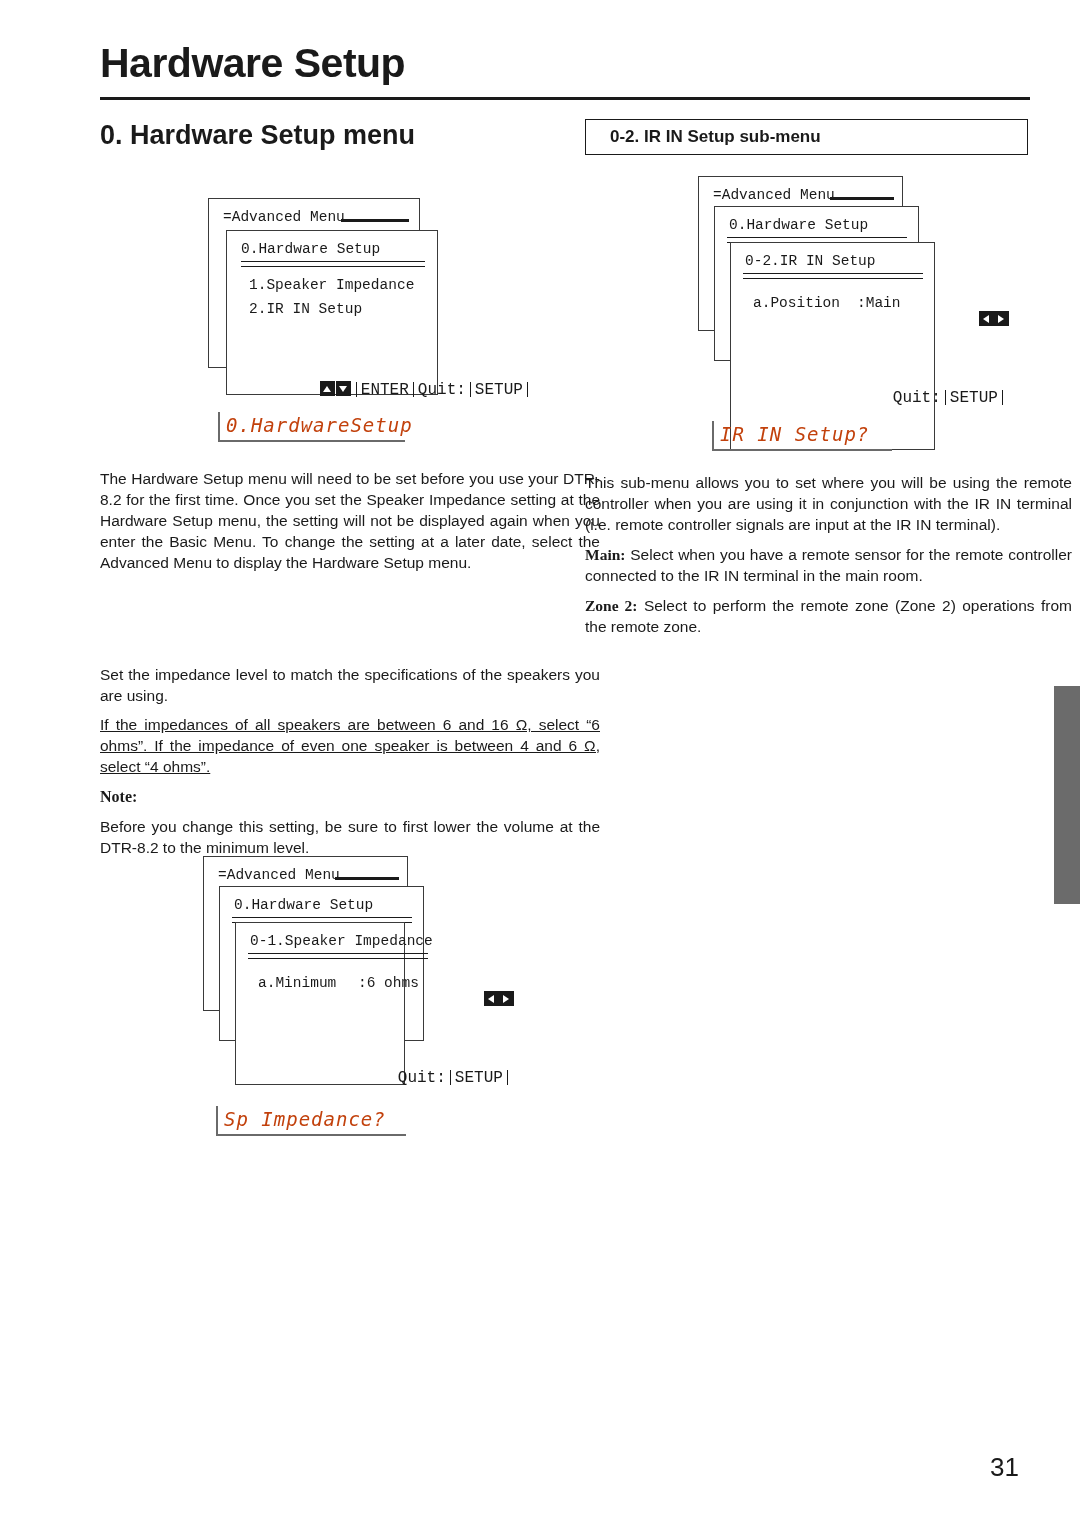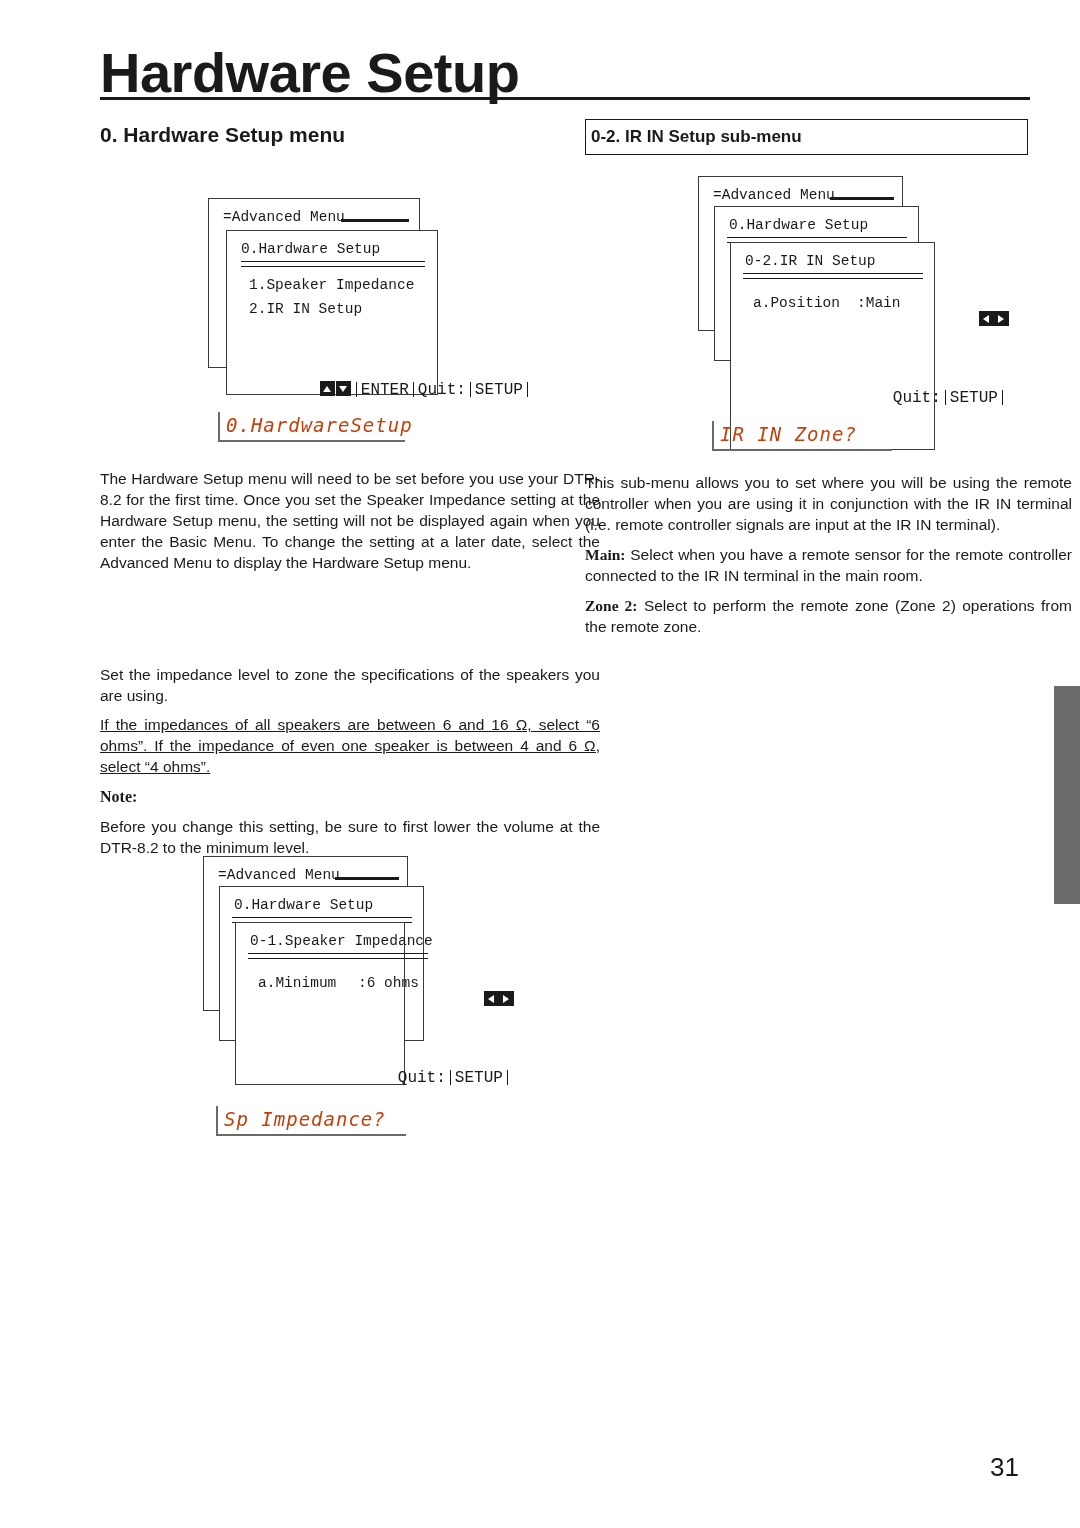--- a/index.html
+++ b/index.html
@@ -8,36 +8,36 @@
     background:#ffffff;
     font-family:"Liberation Sans", sans-serif;
     color:#1a1a1a;
     overflow:hidden;
   }
   .page{position:absolute;inset:0;}
 
   
   .page-title{
     position:absolute;left:100px;top:40px;
-    font-size:56px;font-weight:bold;letter-spacing:-0.5px;
+    font-size:41px;font-weight:bold;letter-spacing:-0.5px;
     font-family:"Liberation Sans", sans-serif;
   }
   .title-rule{
     position:absolute;left:100px;top:97px;width:930px;height:3px;
     background:#1a1a1a;
   }
 
   
   .sec-head{
     position:absolute;
     border:1.5px solid #1a1a1a;
     box-sizing:border-box;
     display:flex;align-items:center;
     font-size:17px;font-weight:bold;
-    padding-left:5px;
+    padding-left:24px;
   }
   .sec-head.plain{
     border:none;padding-left:0;
   }
   .badge{
     display:inline-block;width:24px;height:24px;border-radius:50%;
     background:#7d7d7d;color:#ffffff;
     font-size:16px;font-weight:bold;line-height:24px;text-align:center;
     margin-left:12px;font-family:"Liberation Sans", sans-serif;
   }
@@ -112,21 +112,21 @@
   }
 </style>
 </head>
 <body>
 
 <div class="page">
 
   <div class="page-title">Hardware Setup</div>
   <div class="title-rule"></div>
 
-  <div class="sec-head plain" style="left:100px;top:118px;width:430px;height:34px;font-size:21px;">0. Hardware Setup menu</div>
+  <div class="sec-head plain" style="left:100px;top:118px;width:430px;height:34px;font-size:27px;">0. Hardware Setup menu</div>
 
   <div class="sec-head" style="left:585px;top:119px;width:443px;height:36px;">0-2. IR IN Setup sub-menu</div>
 
   <div class="stack" style="left:208px;top:198px;width:230px;height:200px;">
 
     <div class="win" style="left:0px;top:0px;width:212px;height:170px;">
       <div class="wtitle">=Advanced Menu</div>
       <div class="dashline" style="left:132px;top:20px;width:68px;"></div>
     </div>
 
@@ -166,21 +166,21 @@
       <div class="row" style="left:178px;top:52px;">
         <span class="keybox filled" style="margin-right:0;"><span class="tri left"></span></span><span class="keybox filled"><span class="tri right"></span></span>
       </div>
 
       <div class="foot" style="left:85px;top:128px;">
         <span>Quit:</span><span class="sep"></span><span>SETUP</span><span class="sep"></span>
       </div>
     </div>
   </div>
 
-  <div class="lcd" style="left:712px;top:421px;width:168px;">IR IN Zone?</div>
+  <div class="lcd" style="left:712px;top:421px;width:168px;">IR IN Setup?</div>
 
   <div class="body-text" style="left:100px;top:468px;width:500px;">
     <p>The Hardware Setup menu will need to be set before you use your DTR-8.2 for the first time. Once you set the Speaker Impedance setting at the Hardware Setup menu, the setting will not be displayed again when you enter the Basic Menu. To change the setting at a later date, select the Advanced Menu to display the Hardware Setup menu.</p>
   </div>
 
   <div class="body-text" style="left:585px;top:472px;width:487px;">
     <p>This sub-menu allows you to set where you will be using the remote controller when you are using it in conjunction with the IR IN terminal (i.e. remote controller signals are input at the IR IN terminal).</p>
     <div class="gap"></div>
     <p>
       <span class="lbl">Main:</span>
@@ -188,21 +188,21 @@
     </p>
     <div class="gap"></div>
     <p>
       <span class="lbl">Zone 2:</span>
       <span>Select to perform the remote zone (Zone 2) operations from the remote zone.</span>
     </p>
   </div>
 
 
   <div class="body-text" style="left:100px;top:664px;width:500px;">
-    <p>Set the impedance level to zone the specifications of the speakers you are using.</p>
+    <p>Set the impedance level to match the specifications of the speakers you are using.</p>
     <p>If the impedances of all speakers are between 6 and 16 Ω, select “6 ohms”. If the impedance of even one speaker is between 4 and 6 Ω, select “4 ohms”.</p>
     <div class="gap"></div>
     <p class="note-lbl">Note:</p>
     <div class="gap"></div>
     <p>Before you change this setting, be sure to first lower the volume at the DTR-8.2 to the minimum level.</p>
   </div>
 
   <div class="stack" style="left:203px;top:856px;width:240px;height:230px;">
 
     <div class="win" style="left:0px;top:0px;width:205px;height:155px;">

